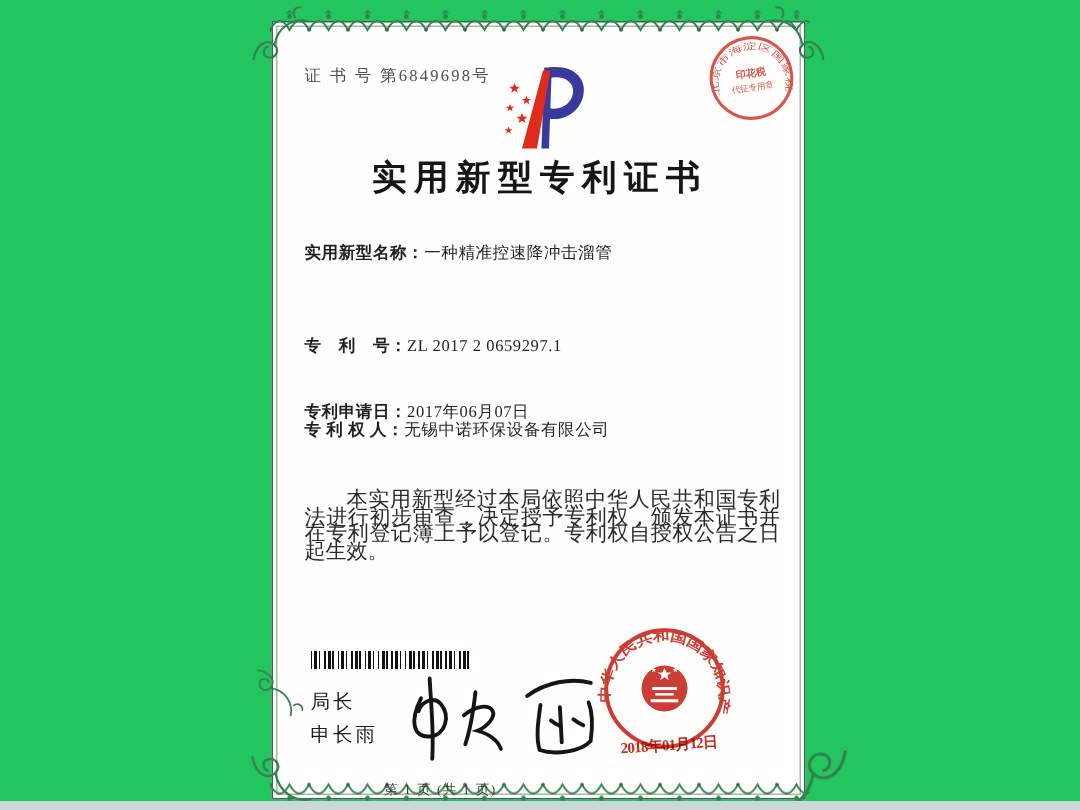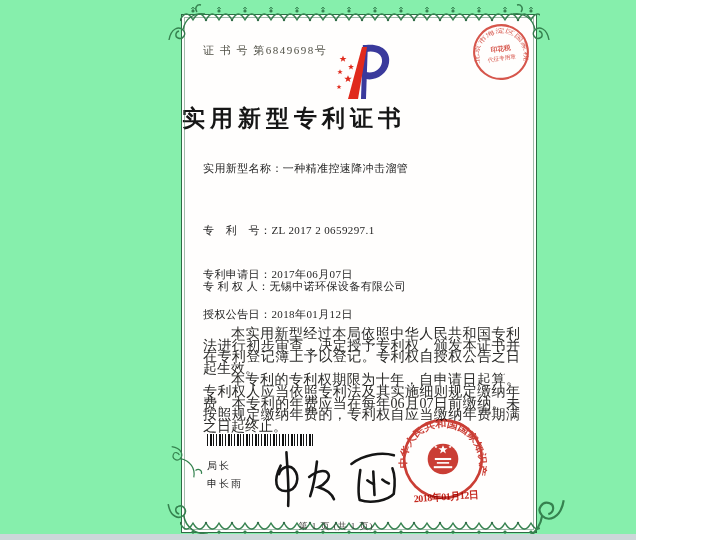--- a/index.html
+++ b/index.html
@@ -1,50 +1,50 @@
 <!DOCTYPE html>
 <html><head>
 <meta charset="utf-8">
 <style>
   html,body{margin:0;padding:0;background:#fff;}
-  .canvas{position:relative;width:636px;height:540px;background:#86efac;overflow:hidden;
+  .canvas{position:relative;width:720px;height:540px;background:#22c55e;overflow:hidden;
           font-family:"Liberation Serif","DejaVu Serif",serif;}
   .paper{position:absolute;left:181px;top:14px;width:356px;height:519px;
          background:#fffefd;border:1.4px solid #2f6b46;box-sizing:border-box;}
   .paper::after{content:"";position:absolute;inset:2px;border:1px solid rgba(47,107,70,.45);pointer-events:none;}
   .deco{position:absolute;pointer-events:none;}
 
   .cert-no{position:absolute;left:21px;top:28px;font-size:11px;color:#4f4f45;letter-spacing:1.5px;}
   .logo{position:absolute;left:151px;top:26px;width:62px;height:64px;}
-  .title{position:absolute;left:0;top:88px;width:356px;text-align:left;
+  .title{position:absolute;left:0;top:88px;width:356px;text-align:center;
          font-size:23px;font-weight:bold;letter-spacing:5px;color:#161616;}
   .row{position:absolute;left:21px;font-size:11px;color:#1f1f1f;white-space:nowrap;letter-spacing:.4px;}
-  .row .lbl{color:#1f1f1f;}
+  .row .lbl{color:#1f1f1f;font-weight:bold;}
   .row .val{color:#1f1f1f;font-family:Liberation Serif, serif;}
   .r1{top:146px}.r2{top:181px}.r3{top:208px}.r4{top:252px}.r5{top:264px}.r6{top:292px}
 
   .body-text{position:absolute;left:21px;top:313px;width:317px;font-size:14px;line-height:11.6px;
              color:#2a2a28;text-align:justify;}
   .body-text p{margin:0;text-indent:2em;}
 
   .barcode{position:absolute;left:25px;top:419px;width:107px;height:12px;
      background:repeating-linear-gradient(90deg,#111 0 1px,#fff 1px 2.6px,#111 2.6px 4.6px,#fff 4.6px 5.6px,#111 5.6px 6.6px,#fff 6.6px 9px);}
-  .signoff{position:absolute;left:25px;top:444px;font-size:10px;color:#1c1c1c;letter-spacing:2px;}
+  .signoff{position:absolute;left:25px;top:444px;font-size:13px;color:#1c1c1c;letter-spacing:2px;}
   .signoff div{margin-bottom:4px;}
   .signature{position:absolute;left:80px;top:426px;width:150px;height:70px;}
 
   .seal-main{position:absolute;left:215px;top:398px;width:92px;height:92px;
              mix-blend-mode:multiply;opacity:.9;}
   .seal-date{position:absolute;left:218px;top:475px;width:92px;text-align:center;font-size:10px;
              font-weight:bold;color:#c5291f;transform:rotate(-4deg);letter-spacing:-.5px;
              mix-blend-mode:multiply;}
   .stamp-tax{position:absolute;left:288px;top:6px;width:62px;height:62px;transform:rotate(-8deg);
              mix-blend-mode:multiply;opacity:.85;}
 
-  .footer{position:absolute;left:74px;top:505px;width:160px;text-align:center;
+  .footer{position:absolute;left:74px;top:505px;width:160px;
           font-size:9px;color:#3c3c38;letter-spacing:1px;}
   .bottom-strip{position:absolute;left:0;top:534px;width:720px;height:6px;background:#ccd7d9;}
   svg text{font-family:"Liberation Serif","DejaVu Serif",serif;}
 </style>
 </head>
 <body>
 
 <div class="canvas">
   <div class="paper">
 
@@ -103,27 +103,23 @@
     </div>
     <div class="row r3">
       <span class="lbl">专　利　号：</span><span class="val">ZL 2017 2 0659297.1</span>
     </div>
     <div class="row r4">
       <span class="lbl">专利申请日：</span><span class="val">2017年06月07日</span>
     </div>
     <div class="row r5">
       <span class="lbl">专 利 权 人：</span><span class="val">无锡中诺环保设备有限公司</span>
     </div>
-    <div class="row r6">
-      <span class="lbl">授权公告日：</span><span class="val">2018年01月12日</span>
-    </div>
 
     <div class="body-text">
       <p>本实用新型经过本局依照中华人民共和国专利法进行初步审查，决定授予专利权，颁发本证书并在专利登记簿上予以登记。专利权自授权公告之日起生效。</p>
-      <p>本专利的专利权期限为十年，自申请日起算。专利权人应当依照专利法及其实施细则规定缴纳年费。本专利的年费应当在每年06月07日前缴纳。未按照规定缴纳年费的，专利权自应当缴纳年费期满之日起终止。</p>
     </div>
 
     <div class="barcode"></div>
 
     <div class="signoff">
       <div>局长</div>
       <div>申长雨</div>
     </div>
 
     <svg class="signature" viewBox="0 0 140 65">

